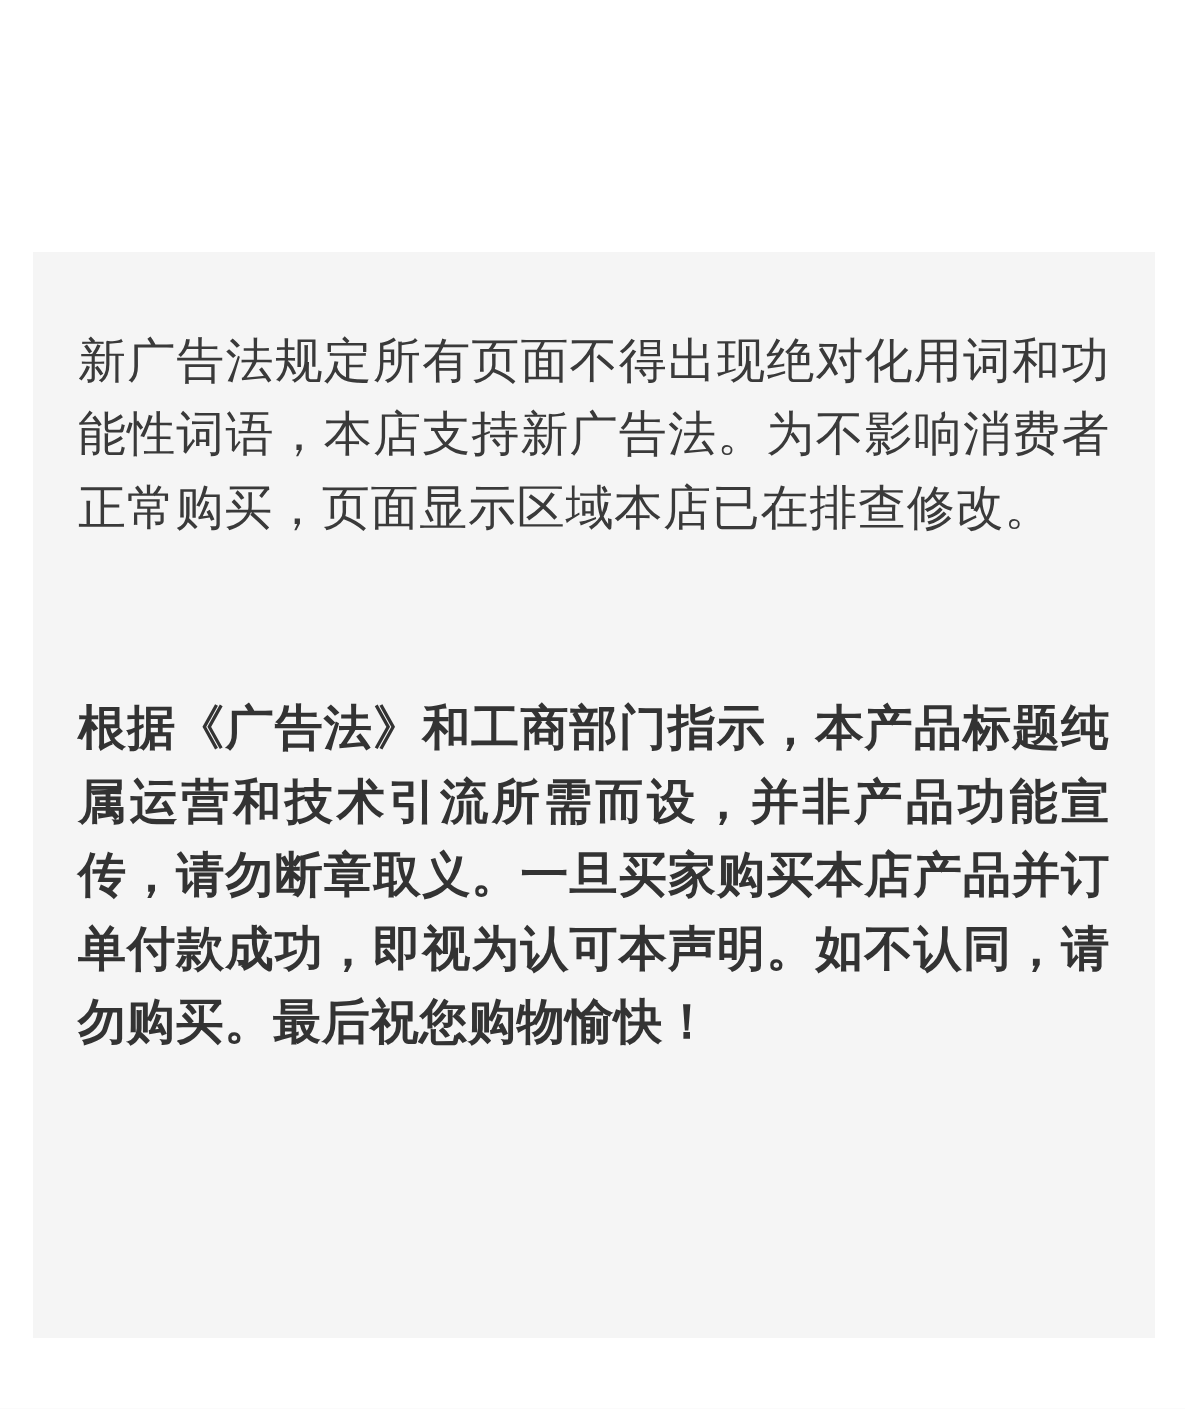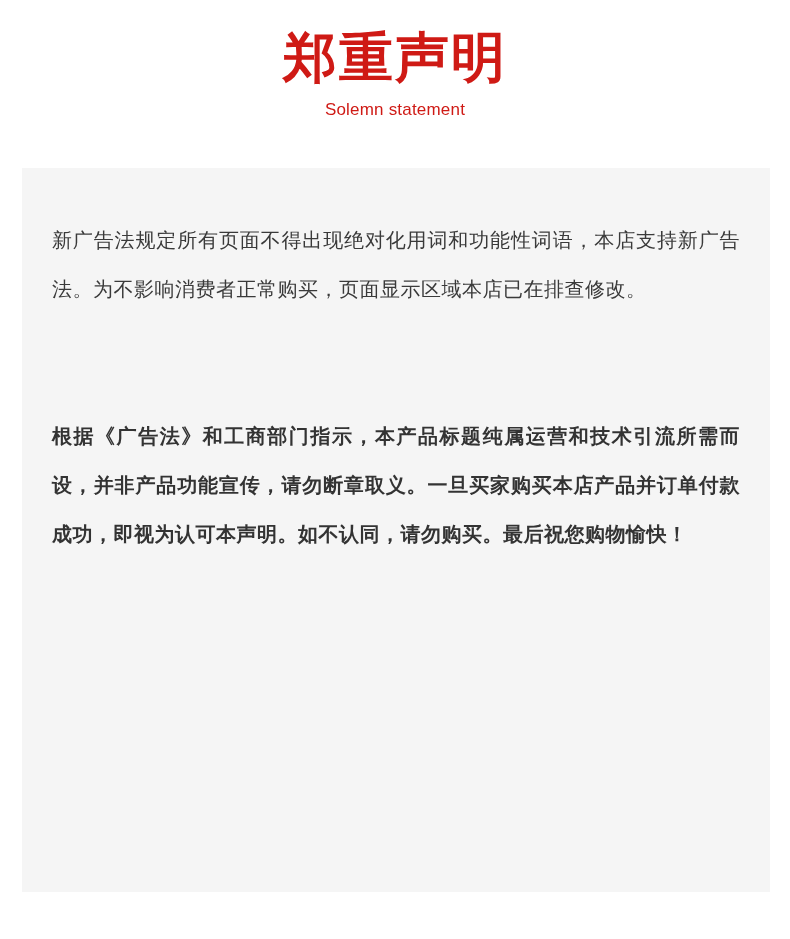--- a/index.html
+++ b/index.html
@@ -63,21 +63,21 @@
     top: 168px;
     width: 748px;
     height: 724px;
     background: #f5f5f5;
     box-sizing: border-box;
     padding: 48px 30px 0 30px;
   }
 
   .para {
     margin: 0;
-    font-size: 20px;
+    font-size: 32px;
     line-height: 49px;
     color: #3a3a3a;
     text-align: justify;
     text-justify: inter-ideograph;
     letter-spacing: 0.5px;
     font-family: "DejaVu Sans", "Liberation Sans", sans-serif;
     word-break: break-all;
   }
 
   .para-spacer {
@@ -87,24 +87,20 @@
   .para.bold {
     font-weight: 700;
     color: #333333;
   }
 </style>
 </head>
 <body>
 
 <div class="page">
 
-  <div class="header">
-    <h1 class="title">郑重声明</h1>
-    <p class="subtitle">Solemn statement</p>
-  </div>
 
   <div class="panel">
     <p class="para">新广告法规定所有页面不得出现绝对化用词和功能性词语，本店支持新广告法。为不影响消费者正常购买，页面显示区域本店已在排查修改。</p>
     <div class="para-spacer"></div>
     <div class="para-spacer"></div>
     <p class="para bold">根据《广告法》和工商部门指示，本产品标题纯属运营和技术引流所需而设，并非产品功能宣传，请勿断章取义。一旦买家购买本店产品并订单付款成功，即视为认可本声明。如不认同，请勿购买。最后祝您购物愉快！</p>
   </div>
 
 </div>
 

